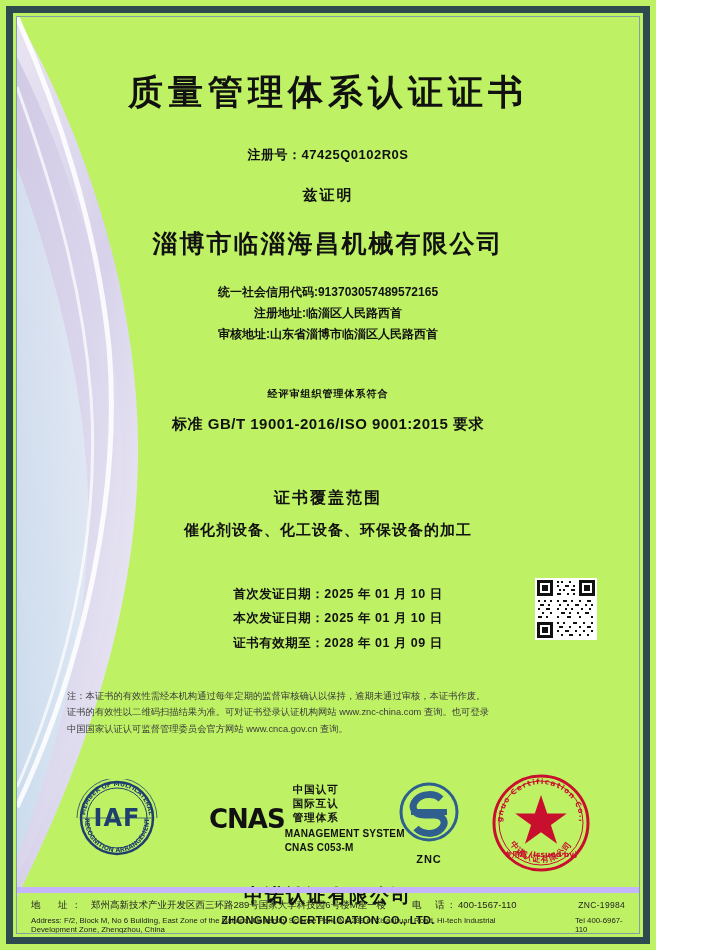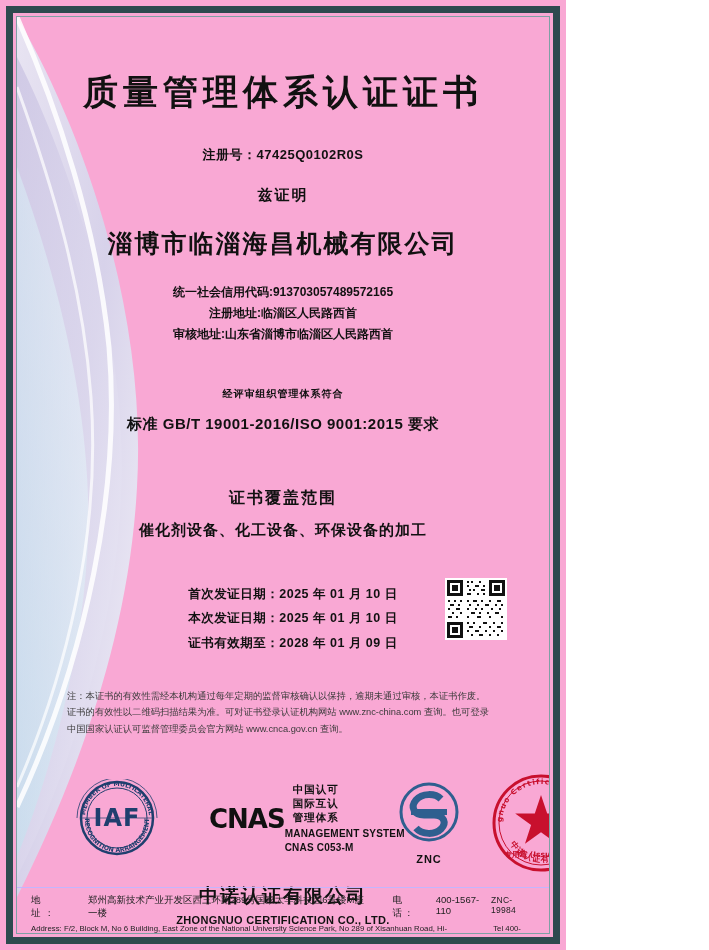--- a/index.html
+++ b/index.html
@@ -8,24 +8,24 @@
     background: #ffffff;
   }
   body {
     width: 709px;
     height: 950px;
     font-family: "Liberation Sans", sans-serif;
     overflow: hidden;
   }
   .certificate {
     position: relative;
-    width: 566px;
+    width: 656px;
     height: 950px;
     box-sizing: border-box;
-    background: #f9a8d4;
+    background: #bef264;
     overflow: hidden;
   }
   
   .frame-outer {
     position: absolute;
     left: 6px; top: 6px; right: 6px; bottom: 6px;
     border: 7px solid #2d4a4f;
     box-sizing: border-box;
   }
   .frame-inner {
@@ -236,21 +236,21 @@
     letter-spacing: 0.3px;
   }
 
   
   .footer {
     position: absolute;
     left: 0;
     right: 0;
     bottom: 0;
     height: 46px;
-    border-top: 1px solid #c4b5fd;
+    border-top: 6px solid #c4b5fd;
     box-sizing: border-box;
     padding: 6px 14px 0 14px;
     color: #222;
   }
   .footer-line1 {
     display: flex;
     align-items: baseline;
     font-size: 9.5px;
   }
   .footer-addr-label { letter-spacing: 4px; margin-right: 6px; }

